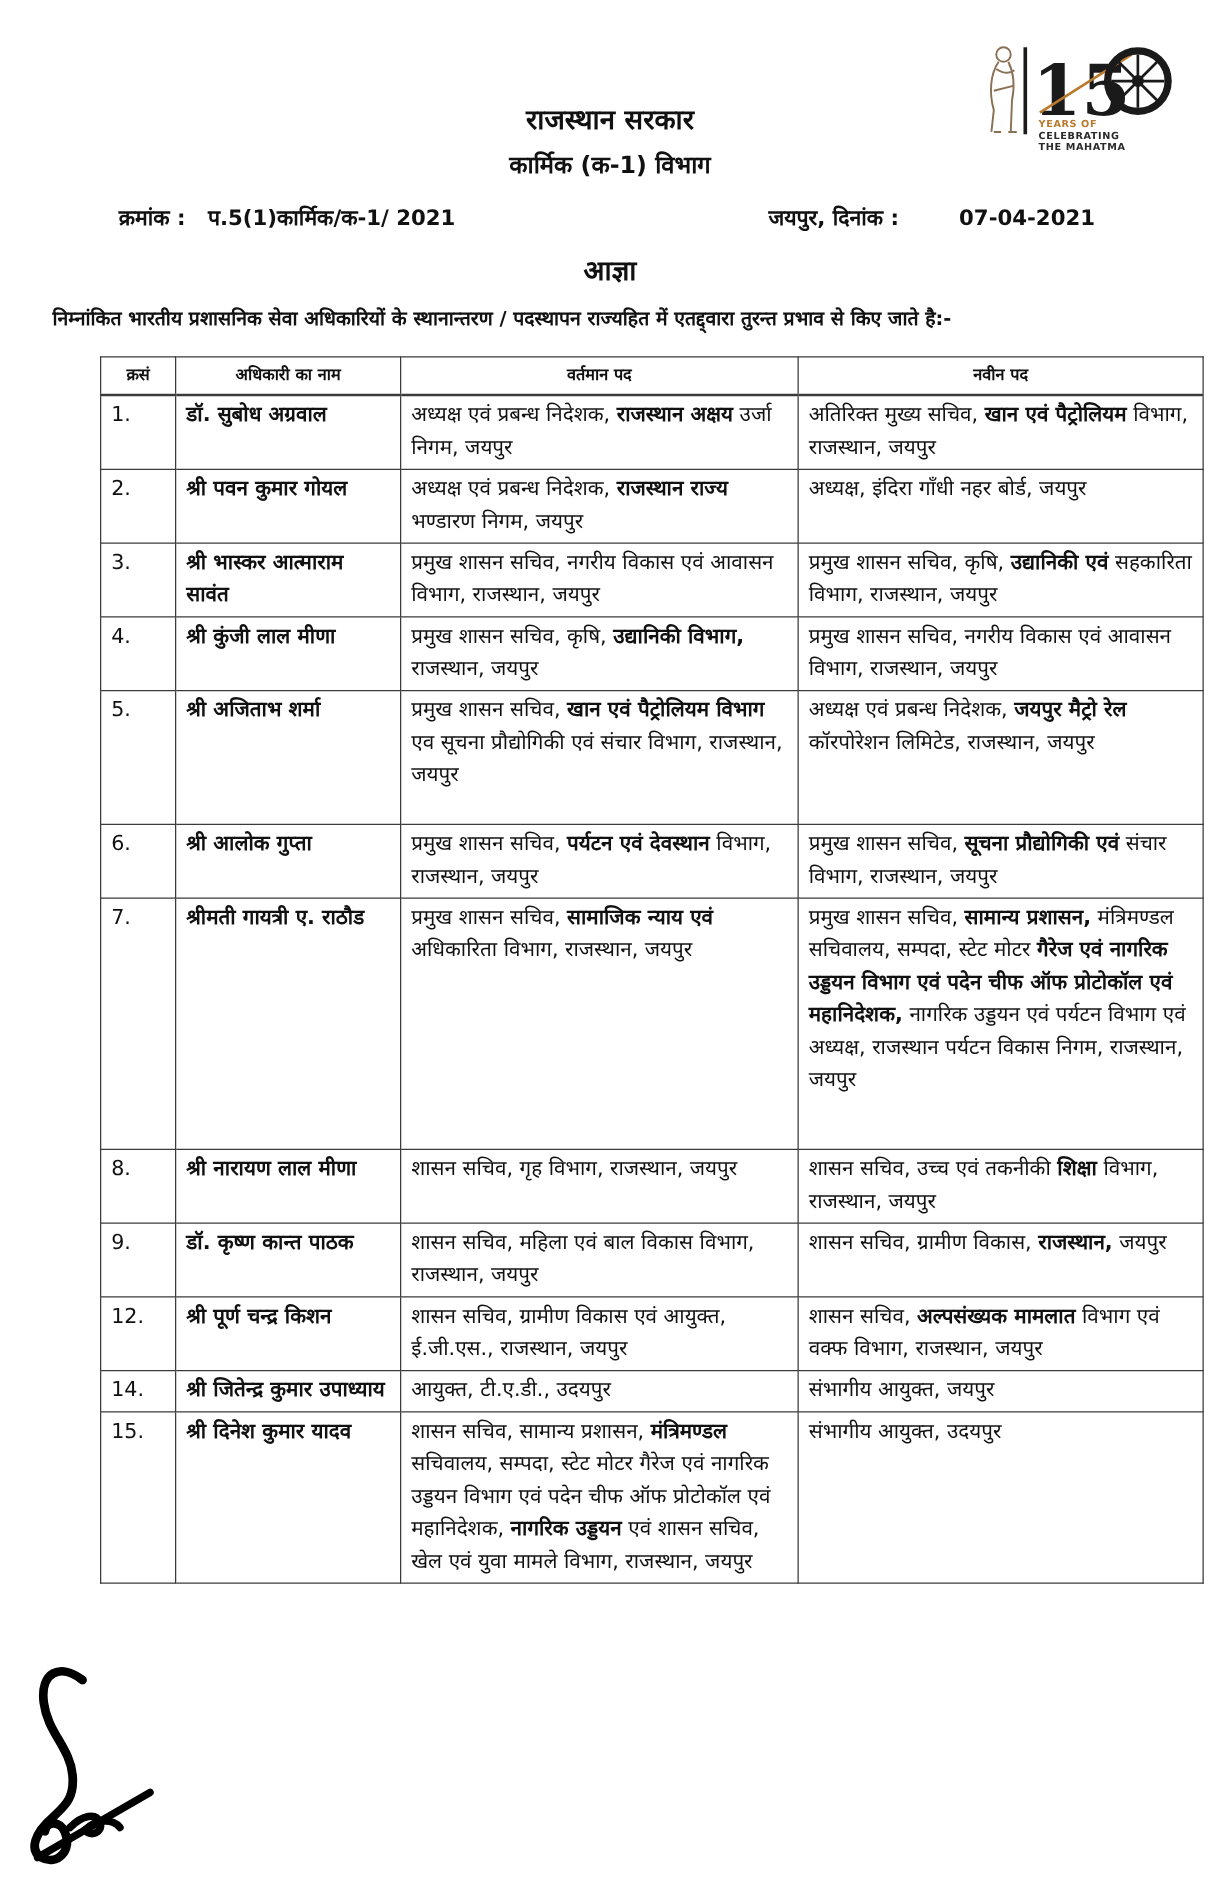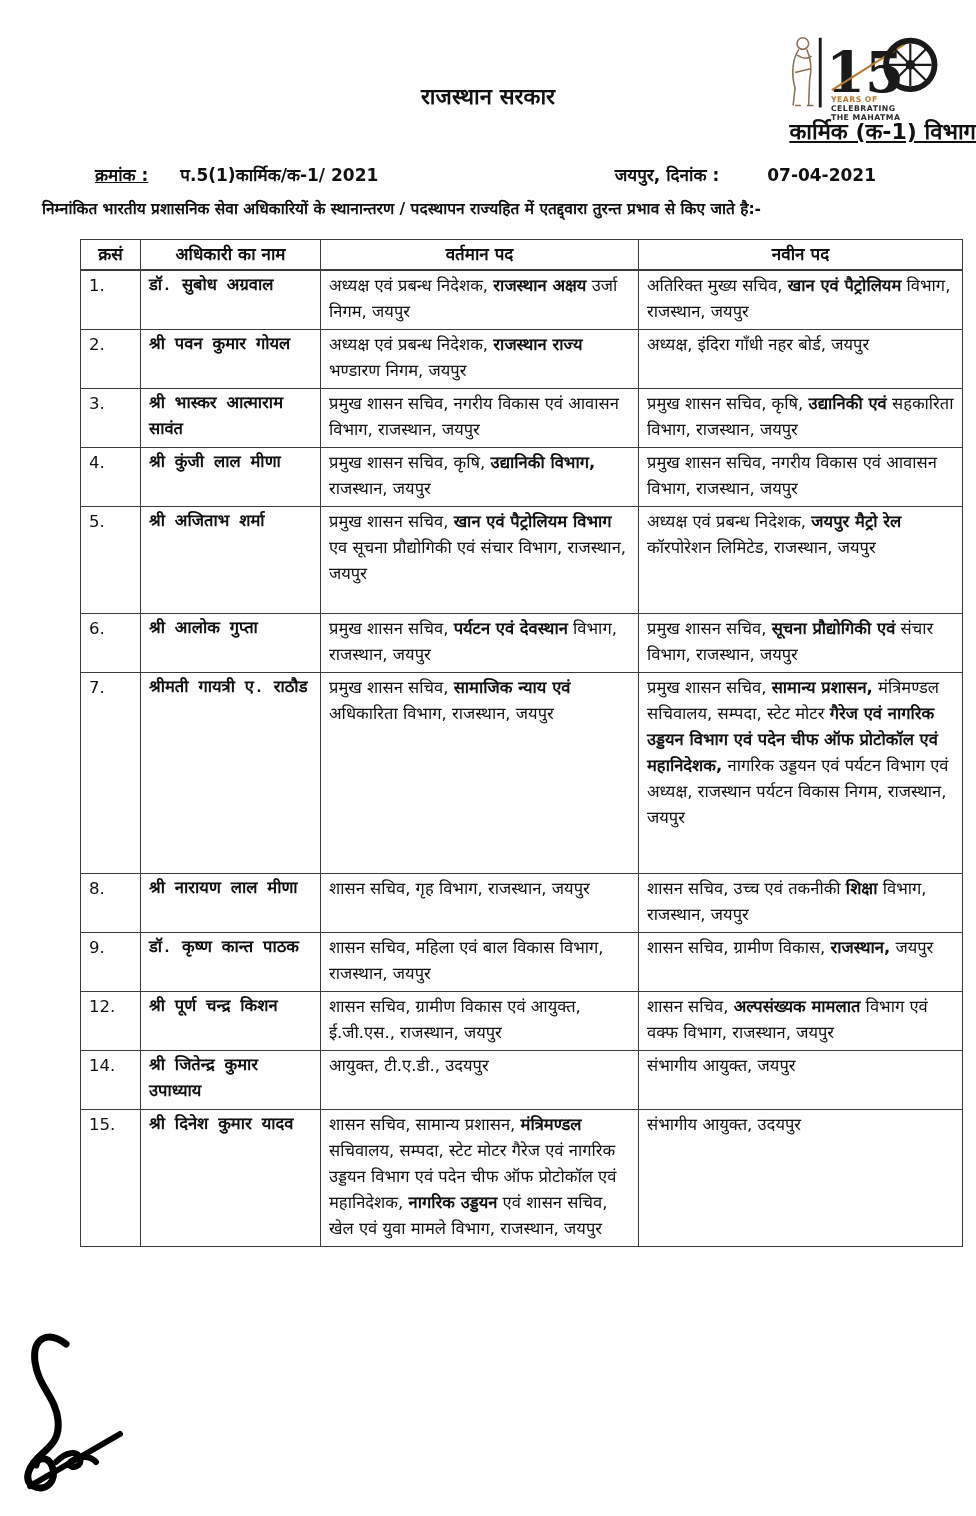--- a/index.html
+++ b/index.html
@@ -21,36 +21,35 @@
   }
   .title1 {
     padding-top: 83px;
     text-align: center;
     font-size: 22px;
     font-weight: bold;
     line-height: 28px;
   }
   .title2 {
     margin-top: 9px;
-    text-align: right;
-    font-size: 22px;
+    text-align: center;
+    font-size: 19px;
     font-weight: bold;
     line-height: 24px;
-    text-decoration: underline;
   }
   .meta {
     margin-top: 20px;
     display: flex;
     justify-content: space-between;
     padding: 0 100px 0 95px;
     font-size: 17px;
     font-weight: bold;
     line-height: 22px;
   }
-  .meta .ref-label { margin-right: 26px; text-decoration: underline; }
+  .meta .ref-label { margin-right: 12px; }
   .meta .place-date { display: flex; }
   .meta .date { margin-left: 48px; text-align: right; }
   .order-heading {
     margin-top: 18px;
     text-align: center;
     font-size: 22px;
     font-weight: bold;
     line-height: 28px;
   }
   .intro {
@@ -62,35 +61,35 @@
   }
   table.transfer {
     margin: 19px 0 0 80px;
     width: 882px;
     border-collapse: collapse;
     table-layout: fixed;
   }
   table.transfer th {
     border: 1.5px solid #3b3b3b;
     border-bottom-width: 2.5px;
-    font-size: 17px;
+    font-size: 13px;
     font-weight: bold;
     text-align: center;
     padding: 2px 3px;
     line-height: 25px;
   }
   table.transfer td {
     border: 1.5px solid #3b3b3b;
     vertical-align: top;
     font-size: 16.5px;
     line-height: 26px;
     padding: 2px 8px 4px 8px;
   }
   td.no-cell { padding-left: 7px; font-size: 16px; }
-  td.name-cell { font-weight: bold; font-family: Liberation Mono, monospace; }
+  td.name-cell { font-weight: bold; }
   .seg { font-weight: normal; }
   .seg.bold { font-weight: bold; }
   tbody tr:nth-child(5)  td { height: 100px; }
   tbody tr:nth-child(7)  td { height: 194px; }
   tbody tr:nth-child(13) td { height: 96px; }
   tbody tr:nth-child(15) td { height: 176px; }
   .signature {
     position: absolute;
     left: 6px;
     top: 1328px;
@@ -136,20 +135,21 @@
     <div class="ref">
       <span class="ref-label">क्रमांक :</span>
       <span>प.5(1)कार्मिक/क-1/ 2021</span>
     </div>
     <div class="place-date">
       <span>जयपुर, दिनांक :</span>
       <span class="date">07-04-2021</span>
     </div>
   </div>
 
+  <div class="order-heading">आज्ञा</div>
   <div class="intro">निम्नांकित भारतीय प्रशासनिक सेवा अधिकारियों के स्थानान्तरण / पदस्थापन राज्यहित में एतद्द्वारा तुरन्त प्रभाव से किए जाते है:-</div>
 
   <table class="transfer">
     <colgroup>
       <col style="width:60px">
         <col style="width:180px">
         <col style="width:318px">
         <col style="width:324px">
     </colgroup>
     <thead>

